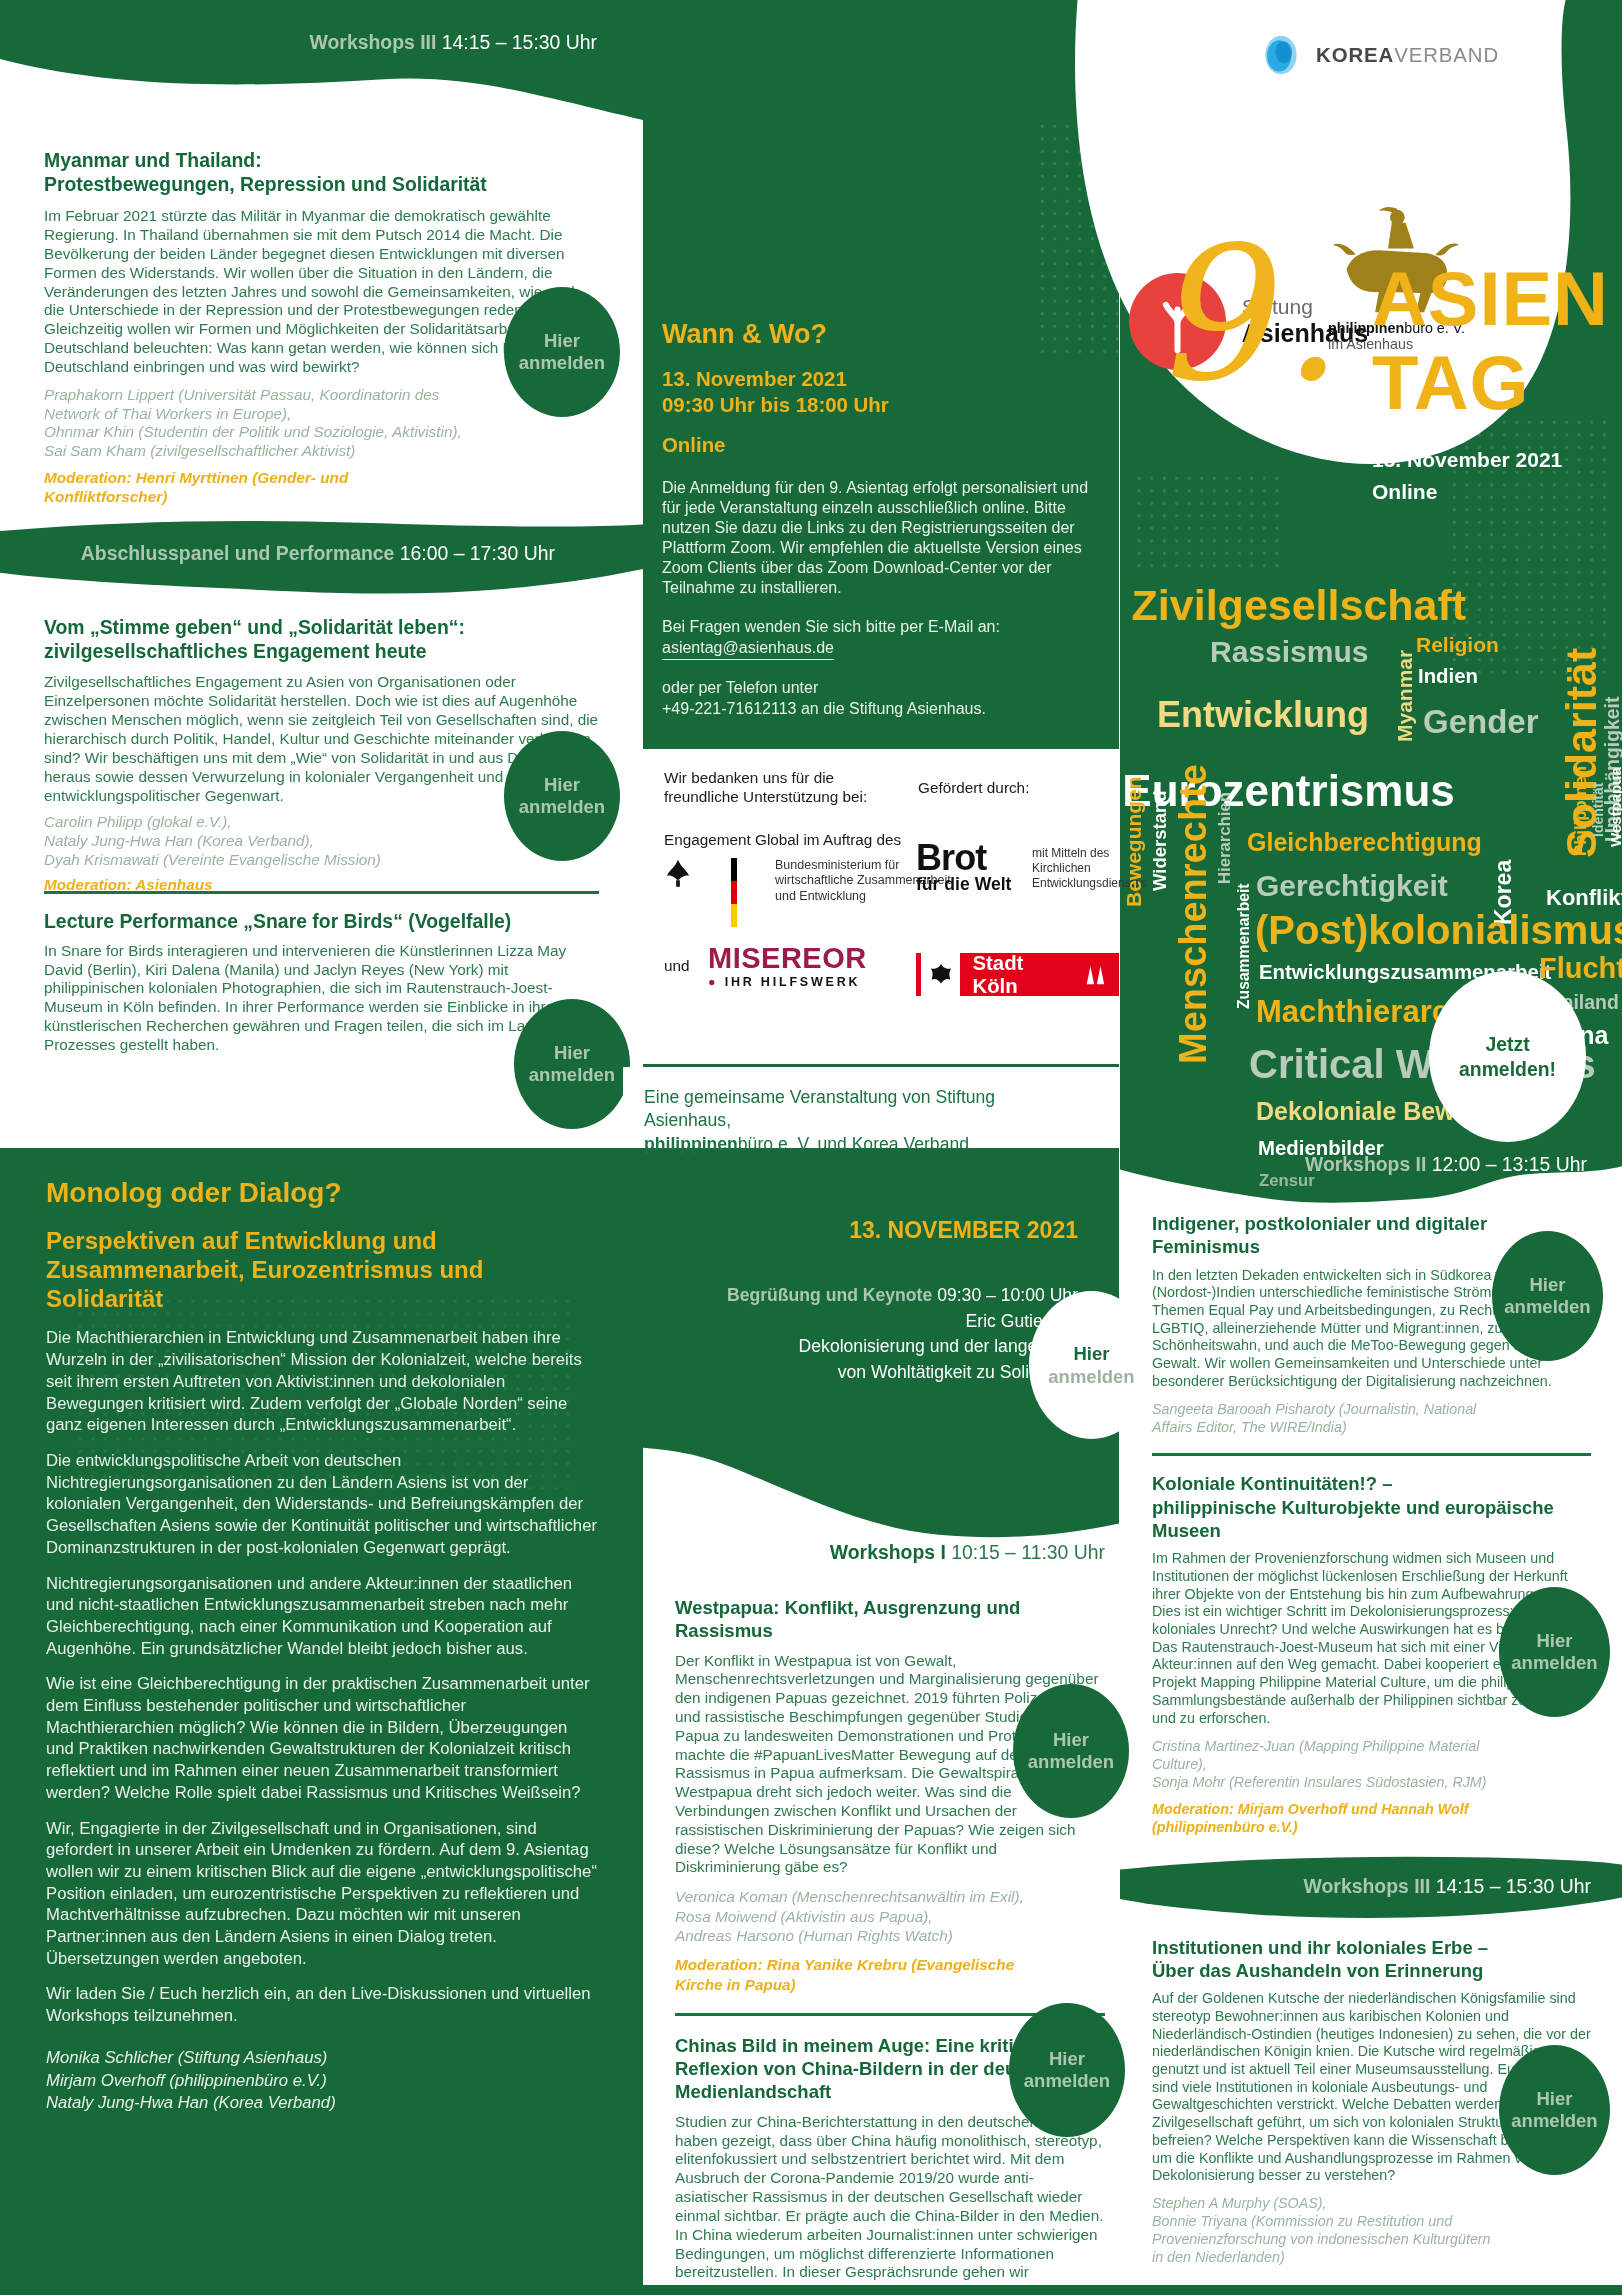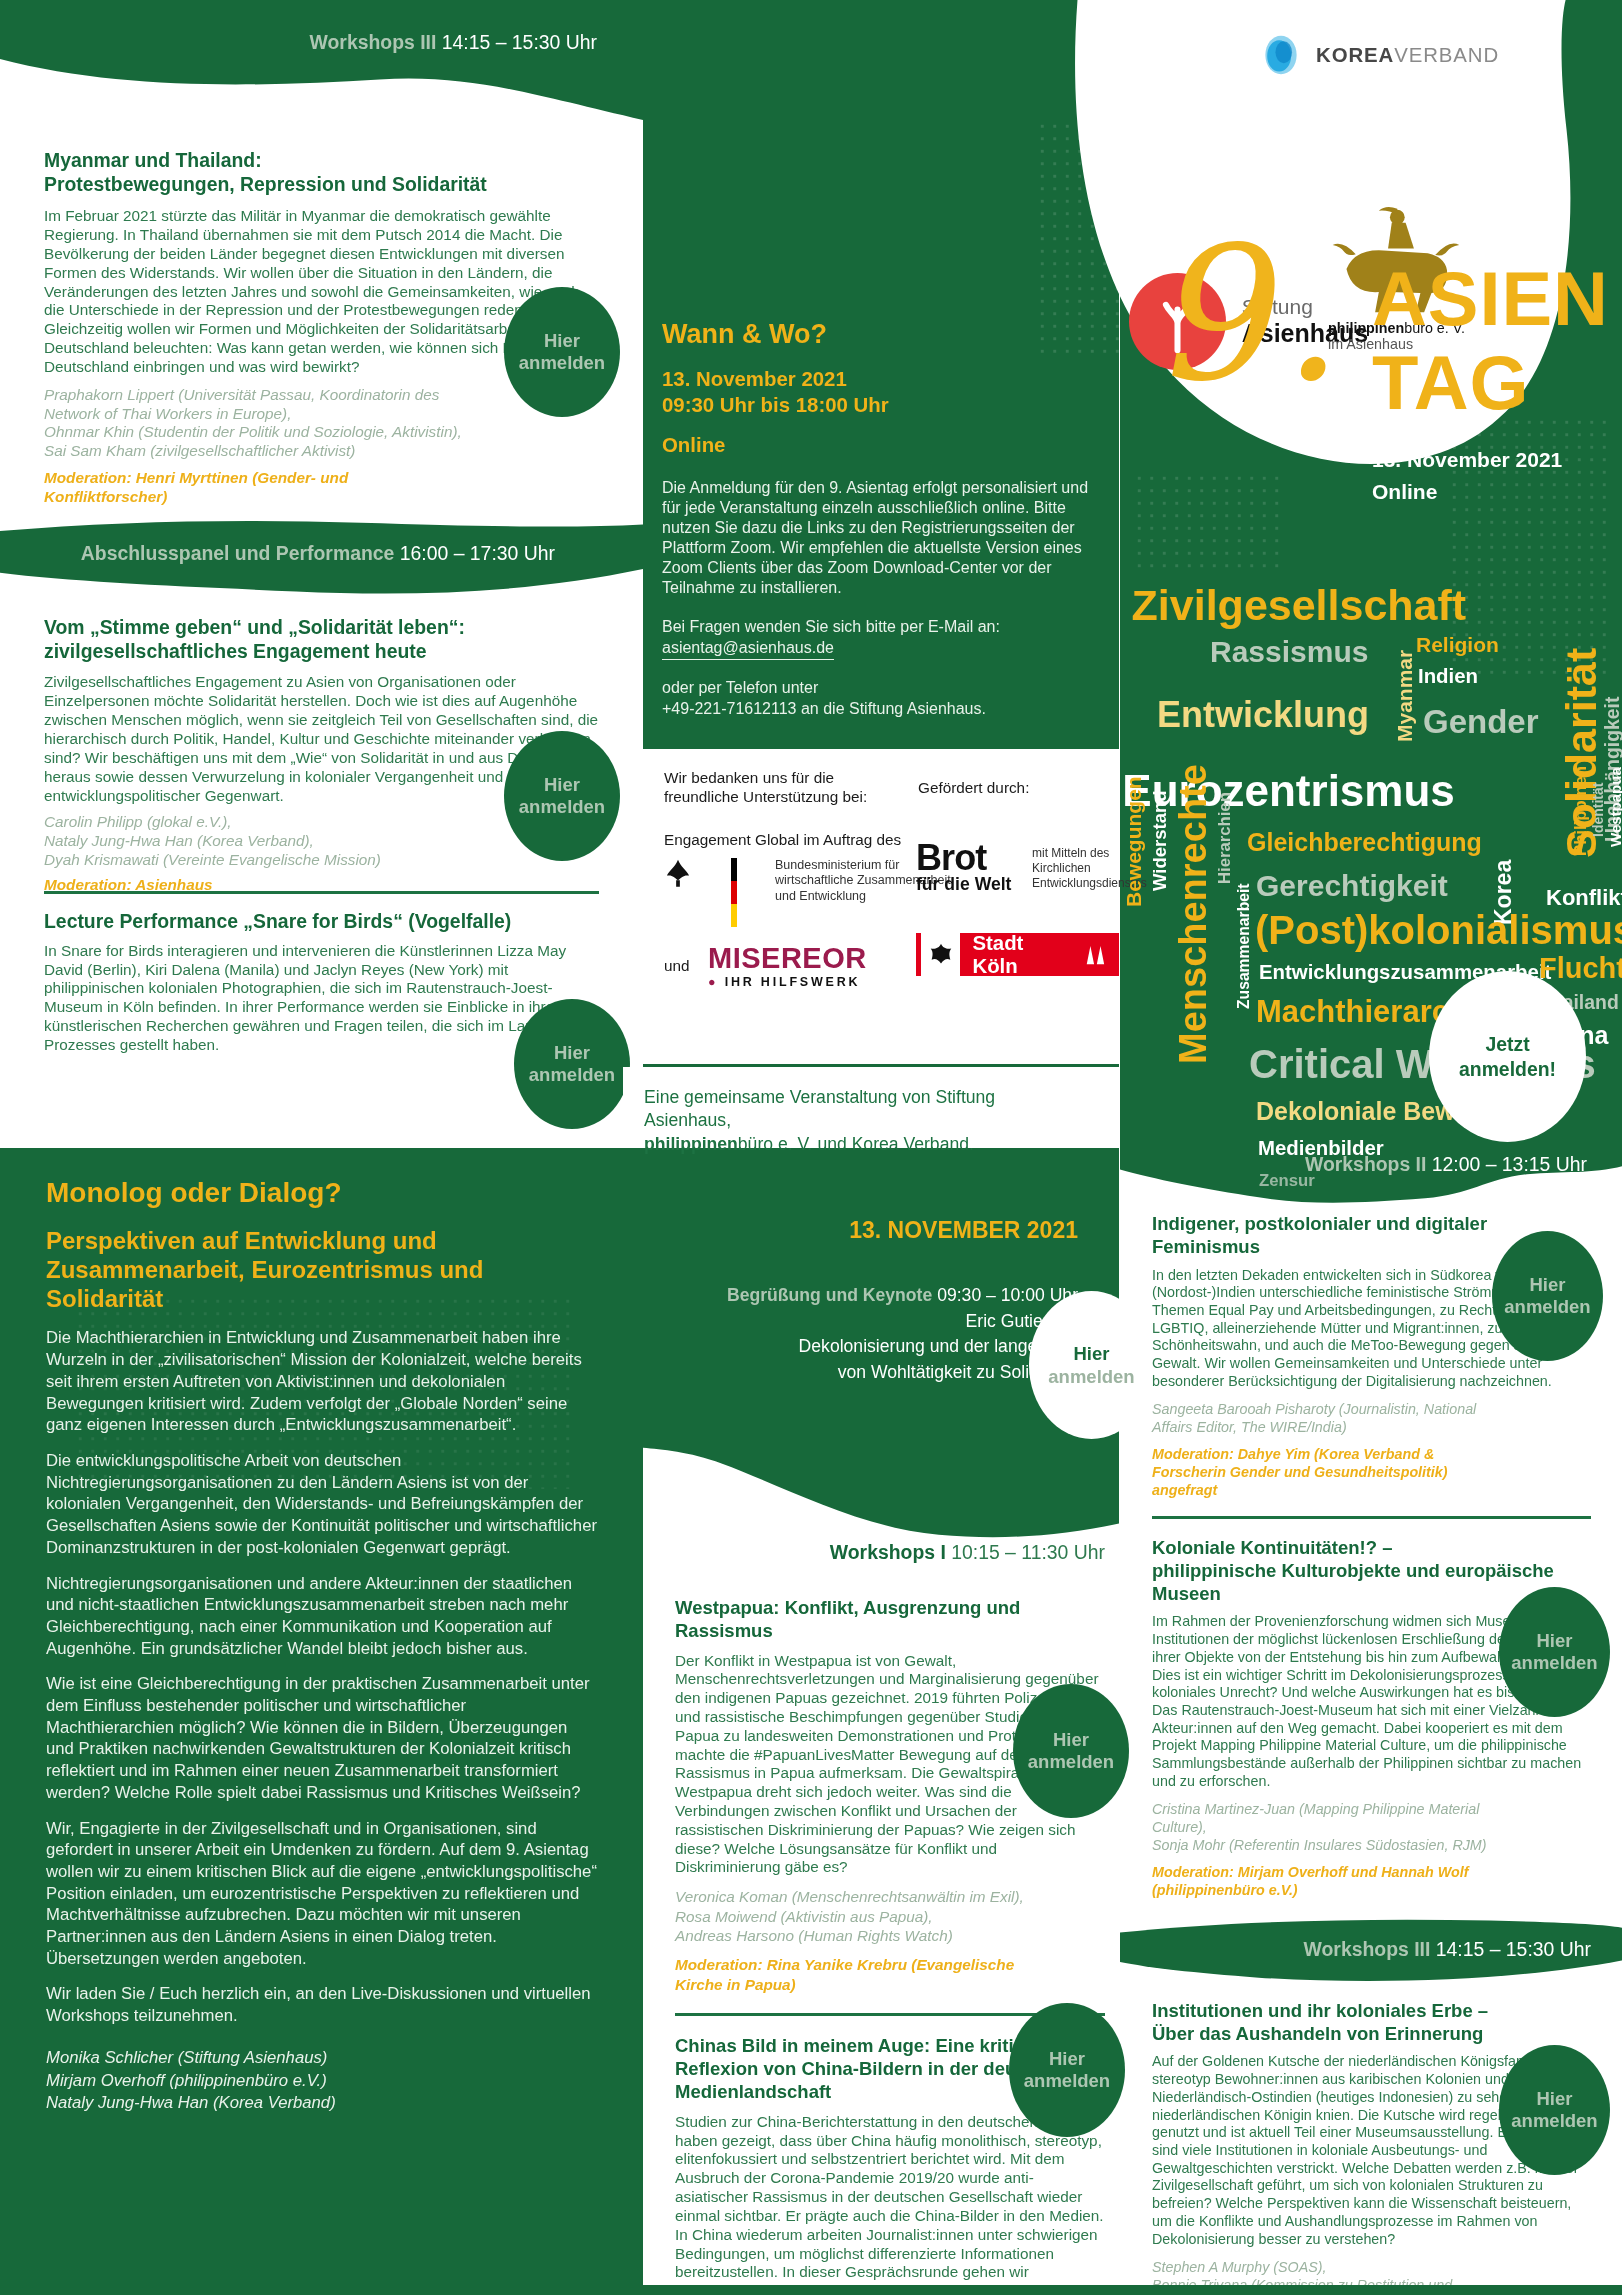--- a/index.html
+++ b/index.html
@@ -228,21 +228,21 @@
     <div>Kirchlichen</div>
     <div>Entwicklungsdienstes</div>
   </div>
 
   <div class="abs sup-txt" style="left:21px;top:207px;">und</div>
   <div class="abs" style="left:65px;top:193px;">
     <div id="misereor">MISEREOR</div>
     <div id="misereor-sub"><span style="color:#9b1b4d;">●</span> <span>IHR HILFSWERK</span></div>
   </div>
 
-  <div class="abs" style="left:273px;top:184px;display:flex;align-items:stretch;height:43px;">
+  <div class="abs" style="left:273px;top:204px;display:flex;align-items:stretch;height:43px;">
     <div style="width:4.6px;background:#e2001a;"></div>
     <div style="width:40px;background:#fff;display:flex;align-items:center;justify-content:center;">
       <svg width="28" height="28" viewBox="0 0 60 60">
         <path d="M30,6 C26,16 16,18 8,16 C14,24 12,32 10,40 C18,36 24,40 30,48 C36,40 42,36 50,40 C48,32 46,24 52,16 C44,18 34,16 30,6 Z" fill="#111"></path>
       </svg>
     </div>
     <div style="background:#e2001a;color:#fff;font-size:20.4px;font-weight:bold;display:flex;align-items:center;padding:0 12px;">
       <span>Stadt Köln</span>
       <svg width="23" height="20.4" viewBox="0 0 50 44" style="margin-left:10.2px;">
         <path d="M6,44 L14,4 L22,44 Z M28,44 L36,4 L44,44 Z" fill="#fff"></path>
@@ -404,21 +404,20 @@
 <div class="abs ell-green" style="left:1009px;top:2003px;width:116px;height:134px;">
   <span>Hier</span>
   <span>anmelden</span>
 </div>
 
 <div class="abs" id="right-content">
   <div style="margin-top:28px;">
     <div class="sec-title">Indigener, postkolonialer und digitaler Feminismus</div>
     <div class="r-body">In den letzten Dekaden entwickelten sich in Südkorea wie in (Nordost-)Indien unterschiedliche feministische Strömungen zu den Themen Equal Pay und Arbeitsbedingungen, zu Rechten für LGBTIQ, alleinerziehende Mütter und Migrant:innen, zum Schönheitswahn, und auch die MeToo-Bewegung gegen sexuelle Gewalt. Wir wollen Gemeinsamkeiten und Unterschiede unter besonderer Berücksichtigung der Digitalisierung nachzeichnen.</div>
     <div class="r-speak">Sangeeta Barooah Pisharoty (Journalistin, National Affairs Editor, The WIRE/India)</div>
-    <div class="r-mod">Moderation: Dahye Yim (Korea Verband &amp; Forscherin Gender und Gesundheitspolitik) angefragt</div>
   </div>
   <div class="divider" style="margin:16.7px 0;"></div>
   <div>
     <div class="sec-title">
       <div>Koloniale Kontinuitäten!? –</div>
       <div>philippinische Kulturobjekte und europäische Museen</div>
     </div>
     <div class="r-body">Im Rahmen der Provenienzforschung widmen sich Museen und Institutionen der möglichst lückenlosen Erschließung der Herkunft ihrer Objekte von der Entstehung bis hin zum Aufbewahrungsort. Dies ist ein wichtiger Schritt im Dekolonisierungsprozess: Wo beginnt koloniales Unrecht? Und welche Auswirkungen hat es bis heute? Das Rautenstrauch-Joest-Museum hat sich mit einer Vielzahl von Akteur:innen auf den Weg gemacht. Dabei kooperiert es mit dem Projekt Mapping Philippine Material Culture, um die philippinische Sammlungsbestände außerhalb der Philippinen sichtbar zu machen und zu erforschen.</div>
     <div class="r-speak">
       <div>Cristina Martinez-Juan (Mapping Philippine Material Culture),</div>

